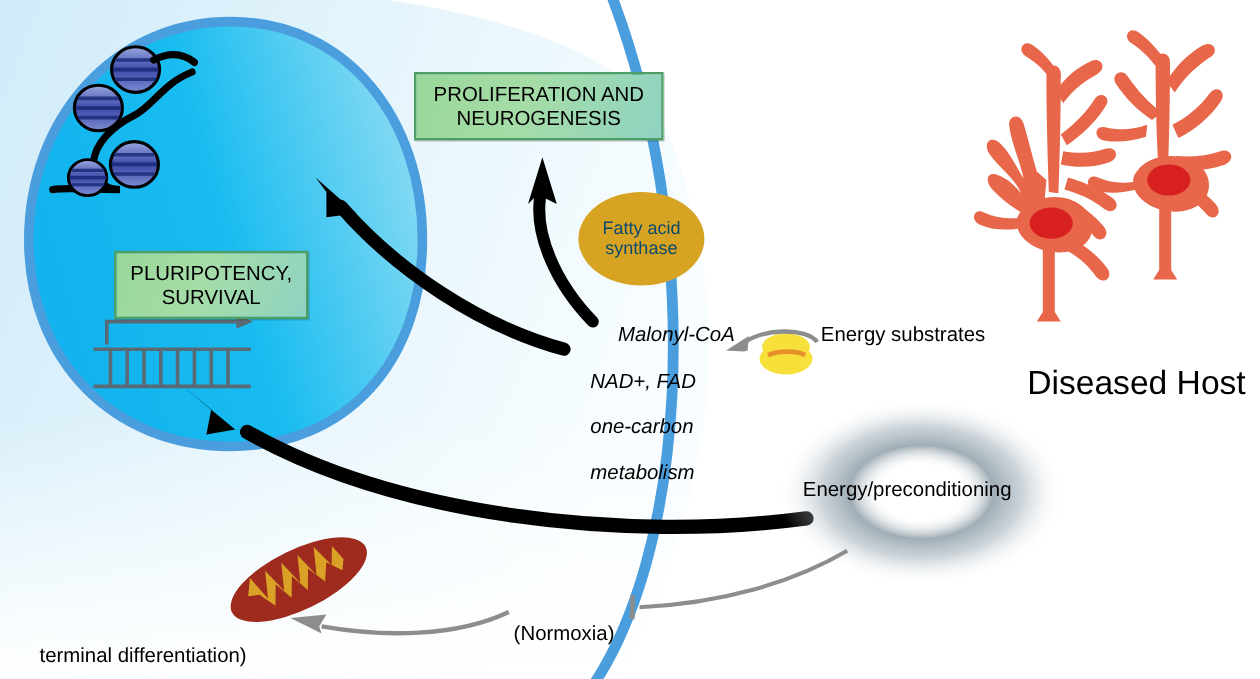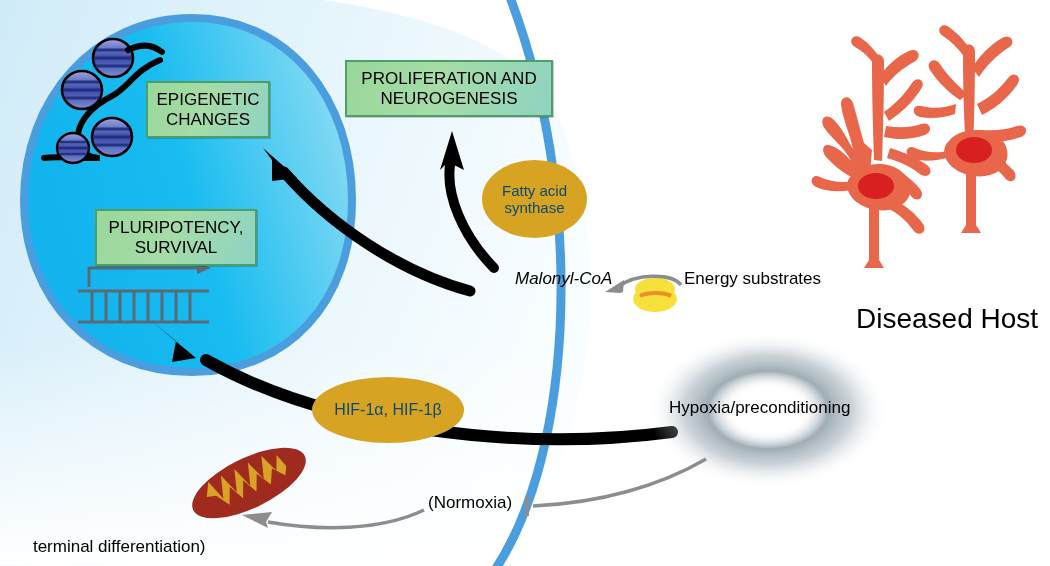--- a/index.html
+++ b/index.html
@@ -279,26 +279,20 @@
                  C 903 154, 907 144, 915 148
                  C 926 153, 938 153, 948 151 Z"></path>
       </g>
 
       <ellipse cx="876" cy="186" rx="18" ry="13" fill="#d92020"></ellipse>
       <ellipse cx="974" cy="150" rx="18" ry="13" fill="#d92020"></ellipse>
     </g>
 
   </svg>
 
-  <div class="boxlabel" style="left:146px;top:81px;width:120px;height:53px;font-size:17px;">
-    <span>
-      <span>EPIGENETIC</span><br>
-      <span>CHANGES</span>
-    </span>
-  </div>
 
   <div class="boxlabel" style="left:345px;top:60px;width:204px;height:53px;font-size:17px;">
     <span>
       <span>PROLIFERATION AND</span><br>
       <span>NEUROGENESIS</span>
     </span>
   </div>
 
   <div class="boxlabel" style="left:95px;top:209px;width:158px;height:53px;font-size:17px;">
     <span>
@@ -307,33 +301,35 @@
     </span>
   </div>
 
   <div class="ovalbadge" style="left:482px;top:160px;width:105px;height:78px;font-size:15px;">
     <span>
       <span>Fatty acid</span><br>
       <span>synthase</span>
     </span>
   </div>
 
-  <div class="ovalbadge" style="left:312px;top:377px;width:152px;height:66px;font-size:16px;">
-    <span>HIF-1α, HIF-1β</span>
-  </div>
 
   <div class="lbl italic" style="left:515px;top:256px;font-size:17px;margin-top:13px;">Malonyl-CoA</div>
 
+  <div class="lbl italic" style="left:473px;top:289px;font-size:17px;">
+    <span>NAD+, FAD</span><br>
+    <span>one-carbon</span><br>
+    <span>metabolism</span>
+  </div>
 
   <div class="lbl" style="left:14px;top:480px;font-size:17px;text-align:center;">
     <br>
     <span>terminal differentiation)</span>
   </div>
 
   <div class="cloudlabel" style="left:684px;top:269px;font-size:17px;">Energy substrates</div>
 
-  <div class="cloudlabel" style="left:669px;top:398px;font-size:17px;">Hypoxia/preconditioning</div>
-
-  <div class="cloudlabel" style="left:428px;top:493px;font-size:17px;">(Normoxia)</div>
+  <div class="cloudlabel" style="left:669px;top:398px;font-size:17px;">Energy/preconditioning</div>
+
+  <div class="cloudlabel" style="left:428px;top:518px;font-size:17px;">(Normoxia)</div>
 
   <div class="cloudlabel" style="left:856px;top:303px;font-size:28px;">Diseased Host</div>
 
 </div>
 
 </body></html>

